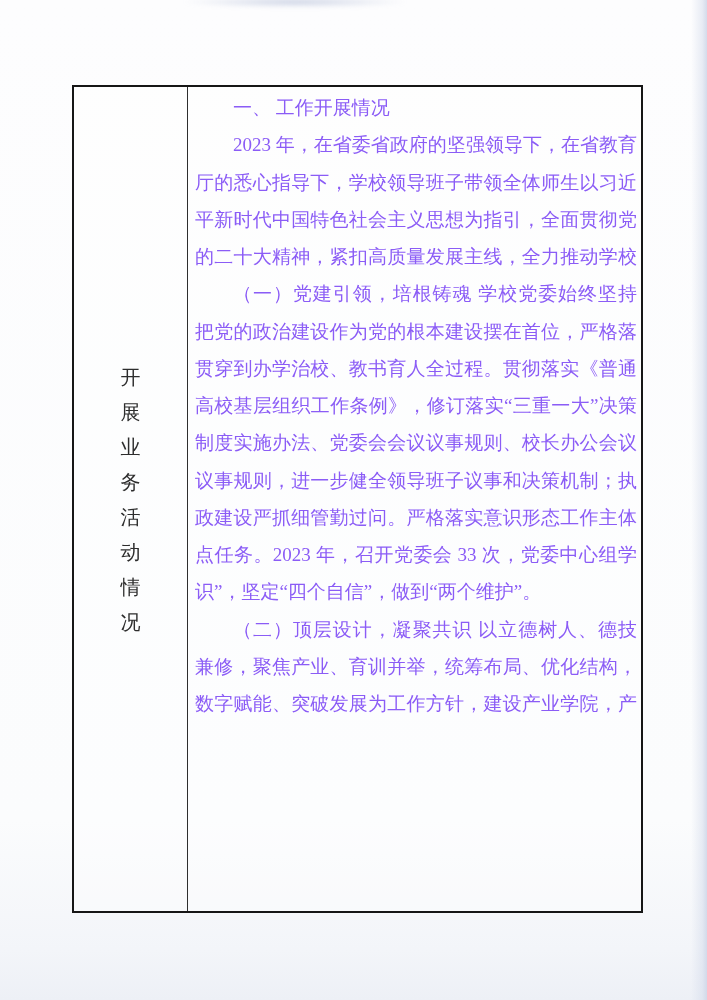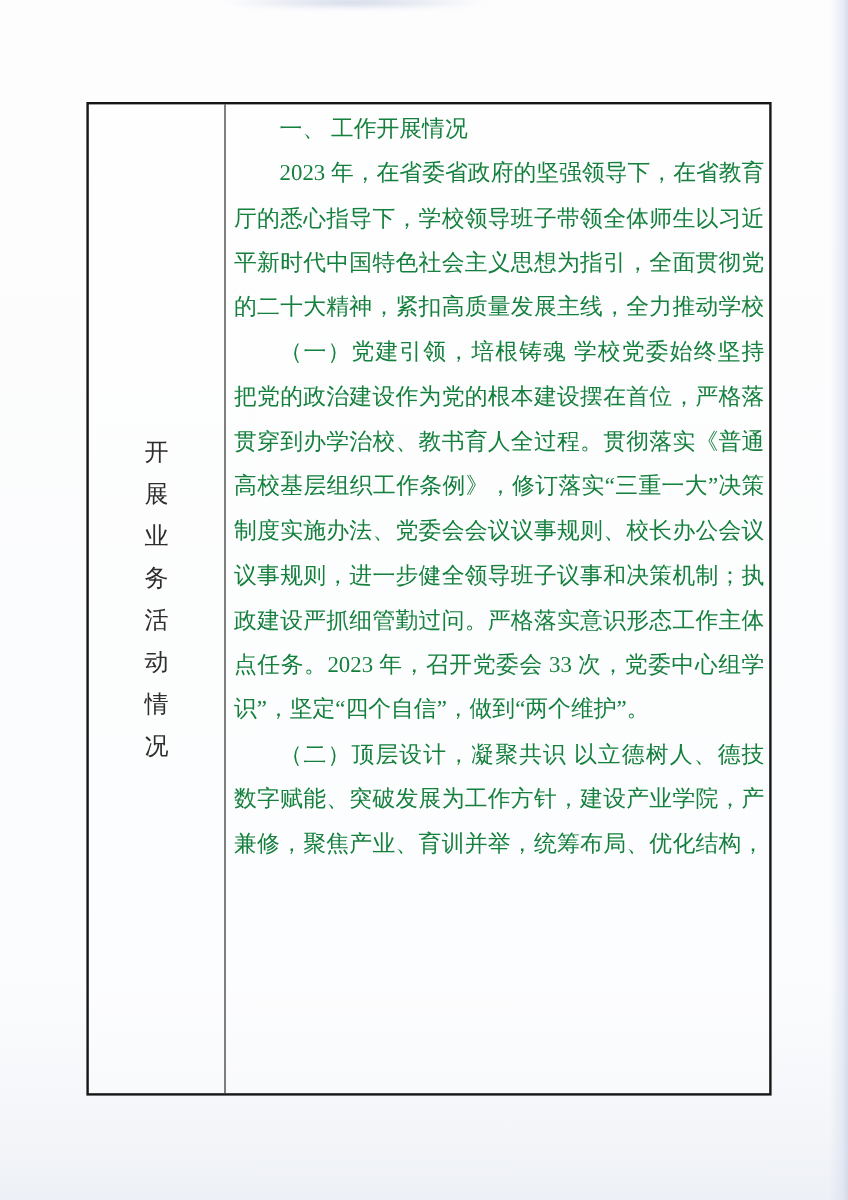--- a/index.html
+++ b/index.html
@@ -62,21 +62,21 @@
     line-height: 20px;
     text-align: center;
     letter-spacing: 0;
   }
 
   .content-cell {
     flex: 1;
     box-sizing: border-box;
     padding: 2px 4px 0 7px;
     font-size: 19px;
-    color: #15803d;
+    color: #8b5cf6;
     overflow: hidden;
   }
   .line {
     height: 37.28px;
     line-height: 37.28px;
     overflow: hidden;
   }
   .line.indent {
     text-indent: 38px;
   }
@@ -117,21 +117,21 @@
         <div class="line indent fill">（一）党建引领，培根铸魂 学校党委始终坚持</div>
         <div class="line fill">把党的政治建设作为党的根本建设摆在首位，严格落</div>
         <div class="line fill">贯穿到办学治校、教书育人全过程。贯彻落实《普通</div>
         <div class="line fill">高校基层组织工作条例》，修订落实“三重一大”决策</div>
         <div class="line fill">制度实施办法、党委会会议议事规则、校长办公会议</div>
         <div class="line fill">议事规则，进一步健全领导班子议事和决策机制；执</div>
         <div class="line fill">政建设严抓细管勤过问。严格落实意识形态工作主体</div>
         <div class="line fill">点任务。2023 年，召开党委会 33 次，党委中心组学</div>
         <div class="line">识”，坚定“四个自信”，做到“两个维护”。</div>
         <div class="line indent fill">（二）顶层设计，凝聚共识 以立德树人、德技</div>
+        <div class="line fill">兼修，聚焦产业、育训并举，统筹布局、优化结构，</div>
         <div class="line fill">数字赋能、突破发展为工作方针，建设产业学院，产</div>
-        <div class="line fill">兼修，聚焦产业、育训并举，统筹布局、优化结构，</div>
       </div>
 
   </div>
 
   <div class="edge-right"></div>
 
 </div>
 
 </body></html>

